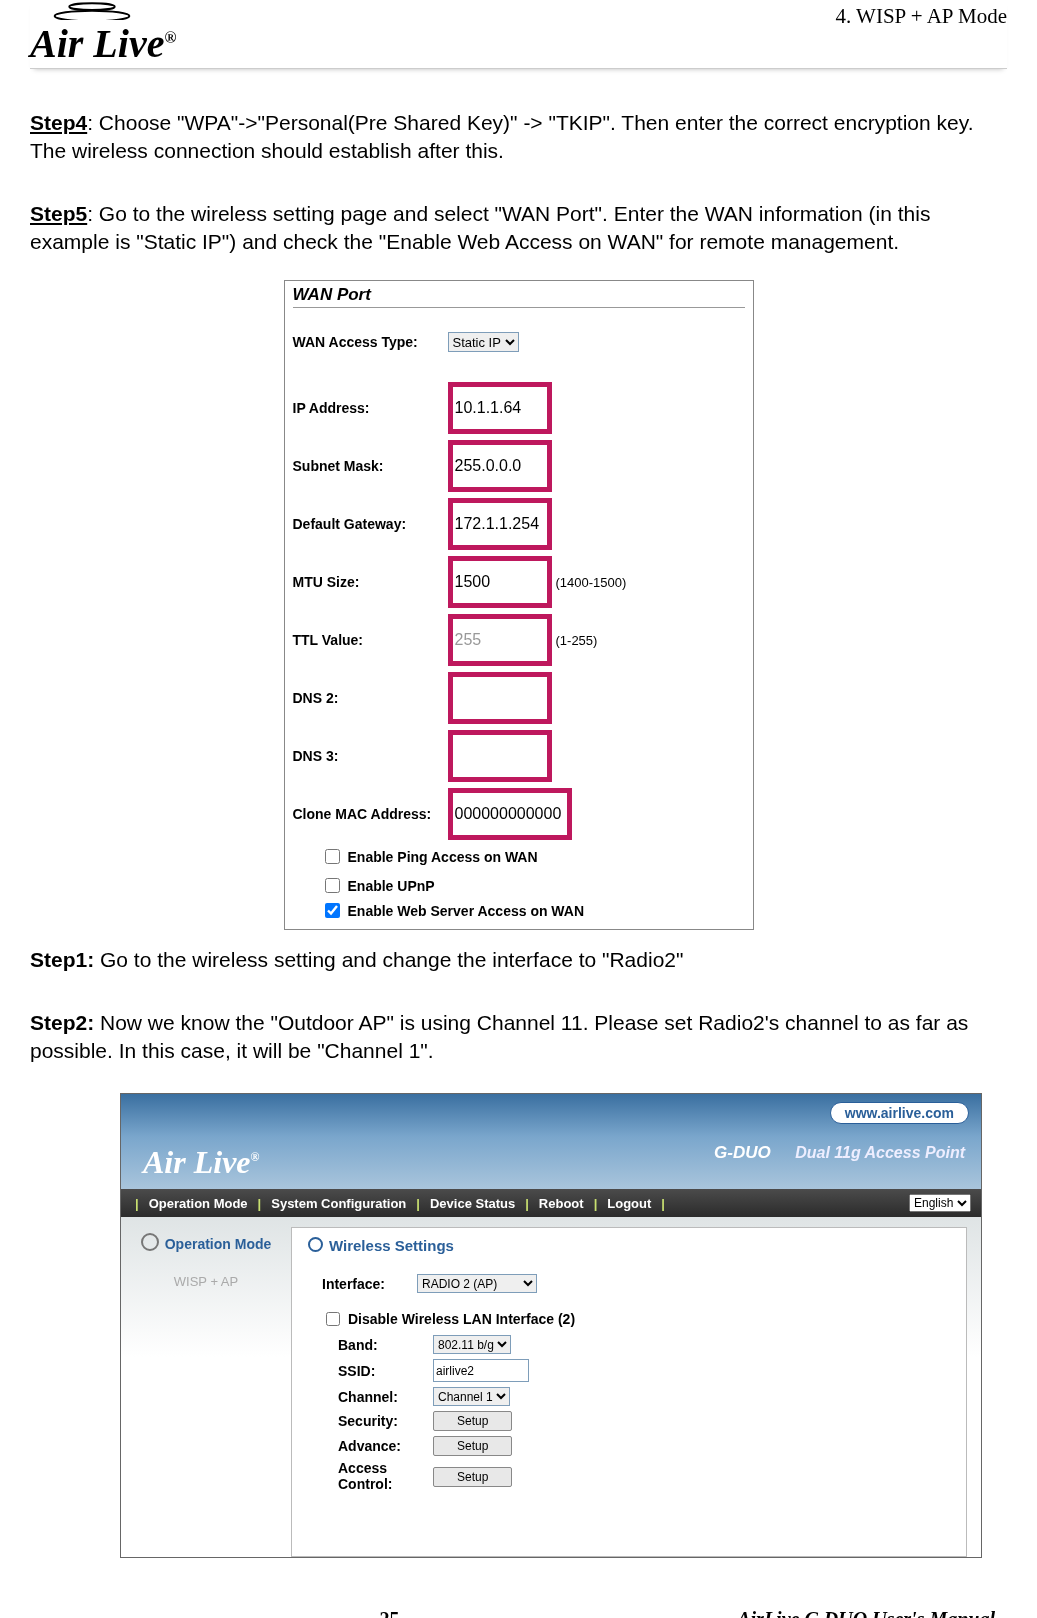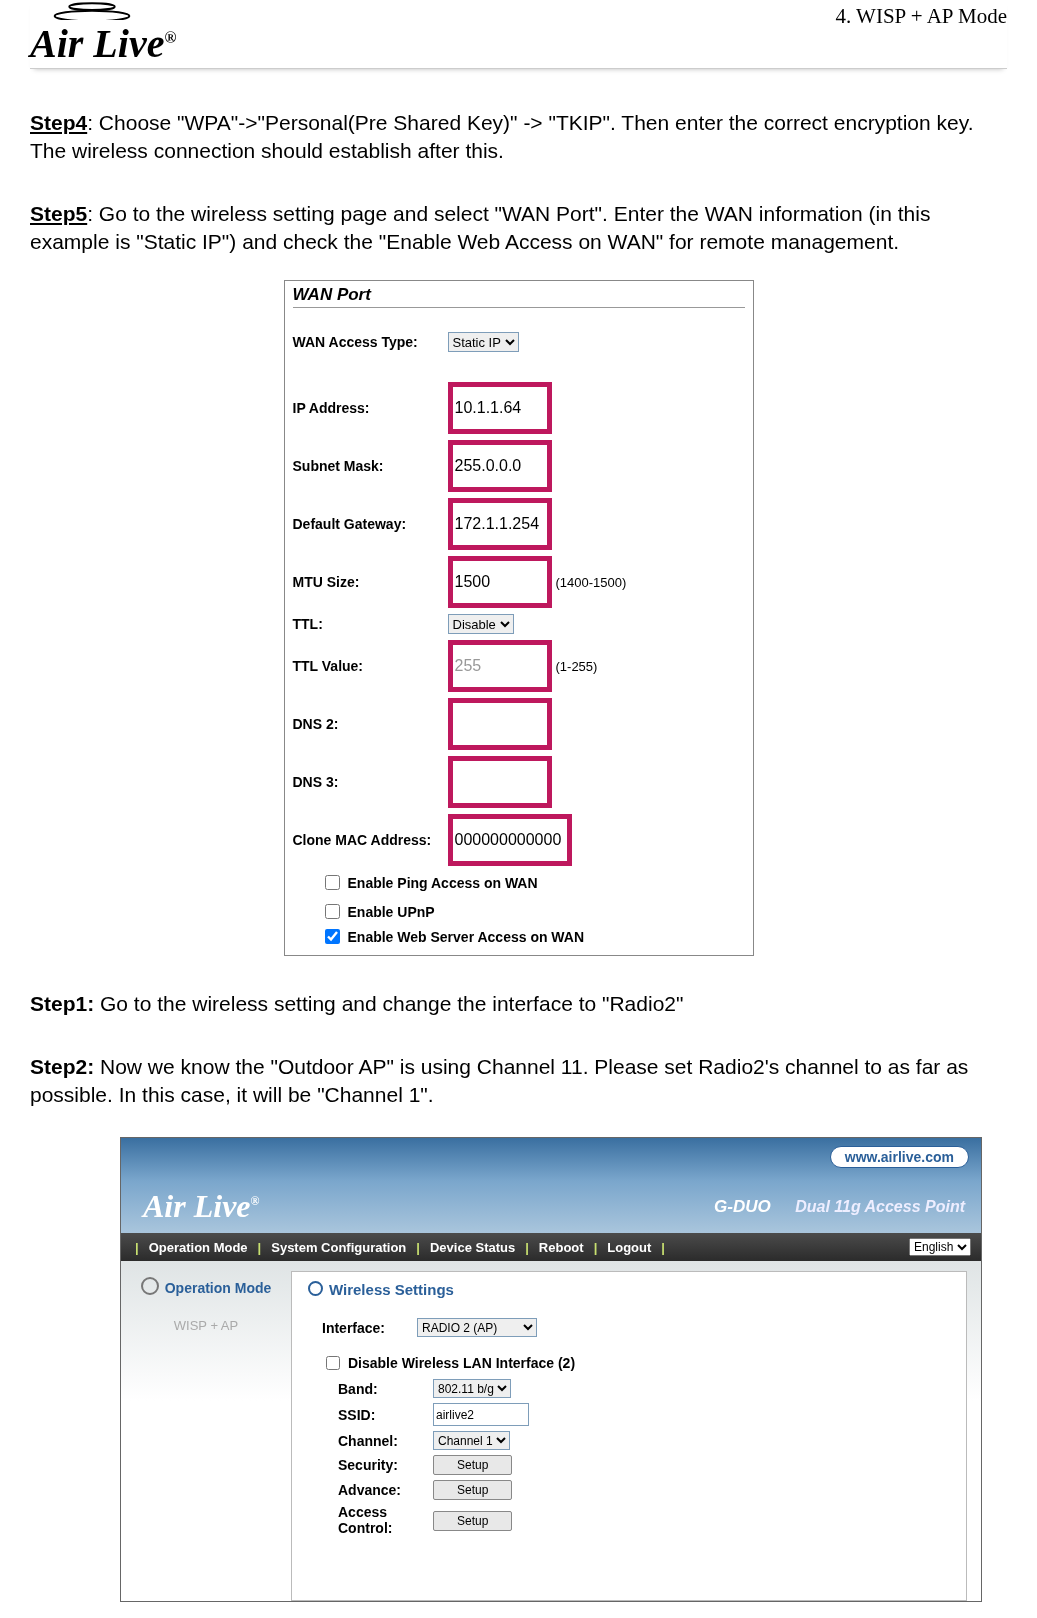--- a/index.html
+++ b/index.html
@@ -54,21 +54,21 @@
     font-size: 23px;
     font-weight: bold;
     border: 2px solid #000;
     padding: 2px 6px;
     margin-bottom: 14px;
   }
   
   .wan-panel {
     width: 470px;
     border: 1px solid #888;
-    margin: -10px auto 34px auto;
+    margin: -10px auto 16px auto;
     padding: 4px 8px 6px 8px;
     font-family: Arial, sans-serif;
     font-size: 14px;
     box-sizing: border-box;
   }
   .wan-title {
     font-size: 17px;
     font-weight: bold;
     font-style: italic;
     margin-bottom: 2px;
@@ -125,21 +125,21 @@
     font-family: "Times New Roman", serif;
   }
   .al-logo .small{ font-size:12px; vertical-align: super;}
   .al-url-badge{
     position:absolute; right:12px; top:8px;
     background:#fff; color:#2a5f99; border-radius:14px;
     padding:2px 14px; font-size:14px; font-weight:bold;
     border:1px solid #2a5f99;
   }
   .al-prod {
-    position:absolute; right:16px; bottom:16px;
+    position:absolute; right:16px; bottom:26px;
     font-style: italic; font-weight: bold; font-size: 16px; color:#eef;
   }
   .al-prod .gduo{ color:#fff; font-size:17px; margin-right:20px;}
   .al-menu {
     background: linear-gradient(#4b4b4b,#2b2b2b);
     color:#fff; font-weight:bold; font-size:13px;
     display:flex; align-items:center; height:28px; padding:0 10px;
   }
   .al-menu .m { padding:0 6px; }
   .al-menu .sep { color:#c8e070; padding:0 4px; }
@@ -215,24 +215,20 @@
     <div class="wan-row">
       <label class="row-label">Default Gateway:</label>
       <input class="text" value="172.1.1.254" style="">
     </div>
     <div class="wan-row">
       <label class="row-label">MTU Size:</label>
       <input class="text" value="1500" style="">
       <span class="suffix">(1400-1500)</span>
     </div>
     <div class="wan-row">
-      <label class="row-label">TTL:</label>
-      <select><option>Disable</option></select>
-    </div>
-    <div class="wan-row">
       <label class="row-label">TTL Value:</label>
       <input class="text disabled" value="255" style="">
       <span class="suffix">(1-255)</span>
     </div>
     <div class="wan-row">
       <label class="row-label">DNS 2:</label>
       <input class="text" style="">
     </div>
     <div class="wan-row">
       <label class="row-label">DNS 3:</label>

